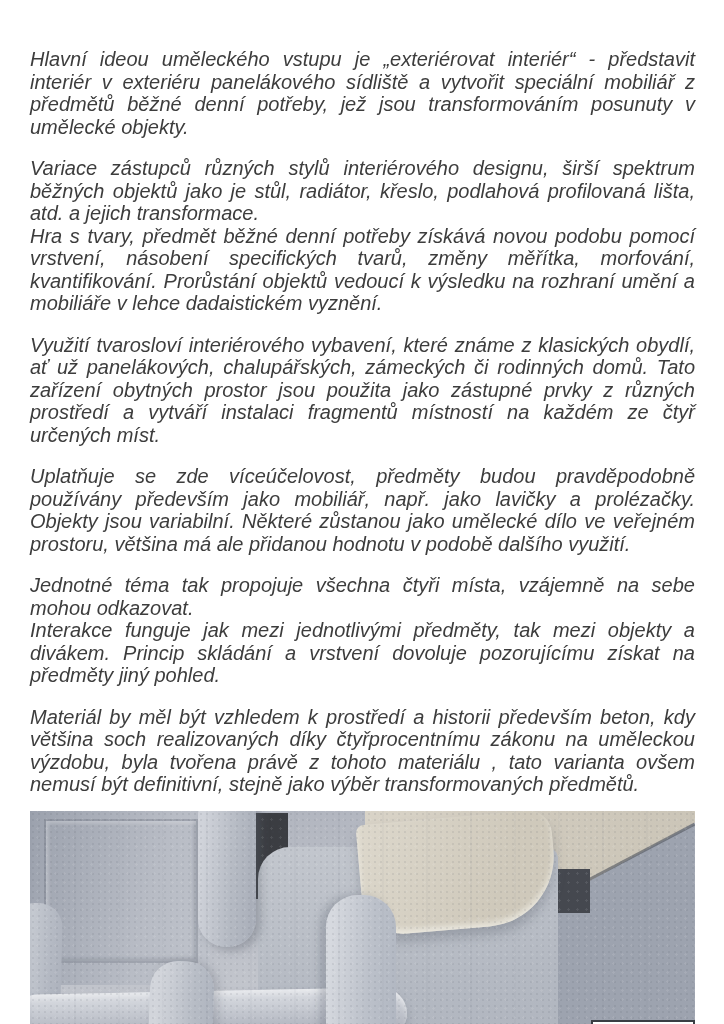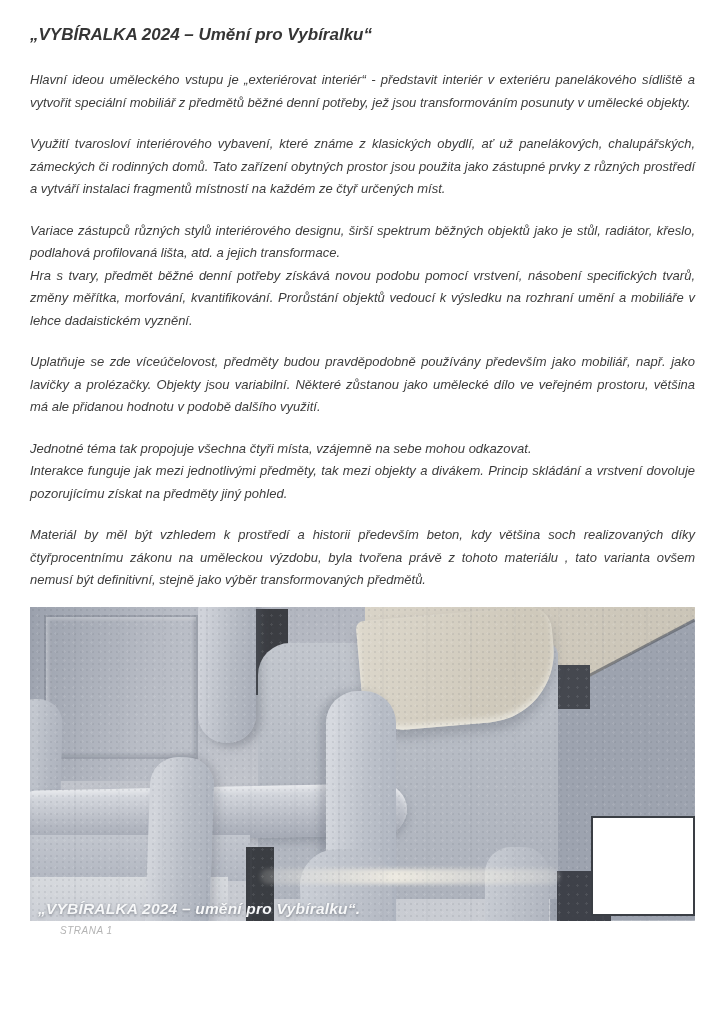--- a/index.html
+++ b/index.html
@@ -28,21 +28,21 @@
   }
   h2.subtitle {
     font-size: 17px;
     line-height: 21px;
     font-weight: bold;
     font-style: italic;
     margin: 26px 0 0 0;
     color: #353535;
   }
   p.body-par {
-    font-size: 13px;
+    font-size: 20px;
     line-height: 22.5px;
     font-style: italic;
     text-align: justify;
     white-space: pre-line;
     margin: 19px 0 0 0;
     color: #3d3d3d;
   }
   p.body-par.first { margin-top: 24px; }
 
   
@@ -206,27 +206,26 @@
     font-style: italic;
     letter-spacing: .5px;
     color: #b4b4b4;
   }
 </style>
 </head>
 <body>
 
 <div class="doc">
 
-  <h1 class="title">„VYBÍRALKA 2024 – Umění pro Vybíralku“</h1>
 
 
   <p class="body-par first">Hlavní ideou uměleckého vstupu je „exteriérovat interiér“ - představit interiér v exteriéru panelákového sídliště a vytvořit speciální mobiliář z předmětů běžné denní potřeby, jež jsou transformováním posunuty v umělecké objekty.</p>
-  <p class="body-par">Využití tvarosloví interiérového vybavení, které známe z klasických obydlí, ať už panelákových, chalupářských, zámeckých či rodinných domů. Tato zařízení obytných prostor jsou použita jako zástupné prvky z různých prostředí a vytváří instalaci fragmentů místností na každém ze čtyř určených míst.</p>
   <p class="body-par">Variace zástupců různých stylů interiérového designu, širší spektrum běžných objektů jako je stůl, radiátor, křeslo, podlahová profilovaná lišta, atd. a jejich transformace.
 Hra s tvary, předmět běžné denní potřeby získává novou podobu pomocí vrstvení, násobení specifických tvarů, změny měřítka, morfování, kvantifikování. Prorůstání objektů vedoucí k výsledku na rozhraní umění a mobiliáře v lehce dadaistickém vyznění.</p>
+  <p class="body-par">Využití tvarosloví interiérového vybavení, které známe z klasických obydlí, ať už panelákových, chalupářských, zámeckých či rodinných domů. Tato zařízení obytných prostor jsou použita jako zástupné prvky z různých prostředí a vytváří instalaci fragmentů místností na každém ze čtyř určených míst.</p>
   <p class="body-par">Uplatňuje se zde víceúčelovost, předměty budou pravděpodobně používány především jako mobiliář, např. jako lavičky a prolézačky. Objekty jsou variabilní. Některé zůstanou jako umělecké dílo ve veřejném prostoru, většina má ale přidanou hodnotu v podobě dalšího využití.</p>
   <p class="body-par">Jednotné téma tak propojuje všechna čtyři místa, vzájemně na sebe mohou odkazovat.
 Interakce funguje jak mezi jednotlivými předměty, tak mezi objekty a divákem. Princip skládání a vrstvení dovoluje pozorujícímu získat na předměty jiný pohled.</p>
   <p class="body-par">Materiál by měl být vzhledem k prostředí a historii především beton, kdy většina soch realizovaných díky čtyřprocentnímu zákonu na uměleckou výzdobu, byla tvořena právě z tohoto materiálu , tato varianta ovšem nemusí být definitivní, stejně jako výběr transformovaných předmětů.</p>
 
   <figure class="render">
     <div class="blk left-wall"></div>
     <div class="blk left-wall-frame"></div>
     <div class="blk right-wall"></div>
     <div class="blk dark-gap-top"></div>

